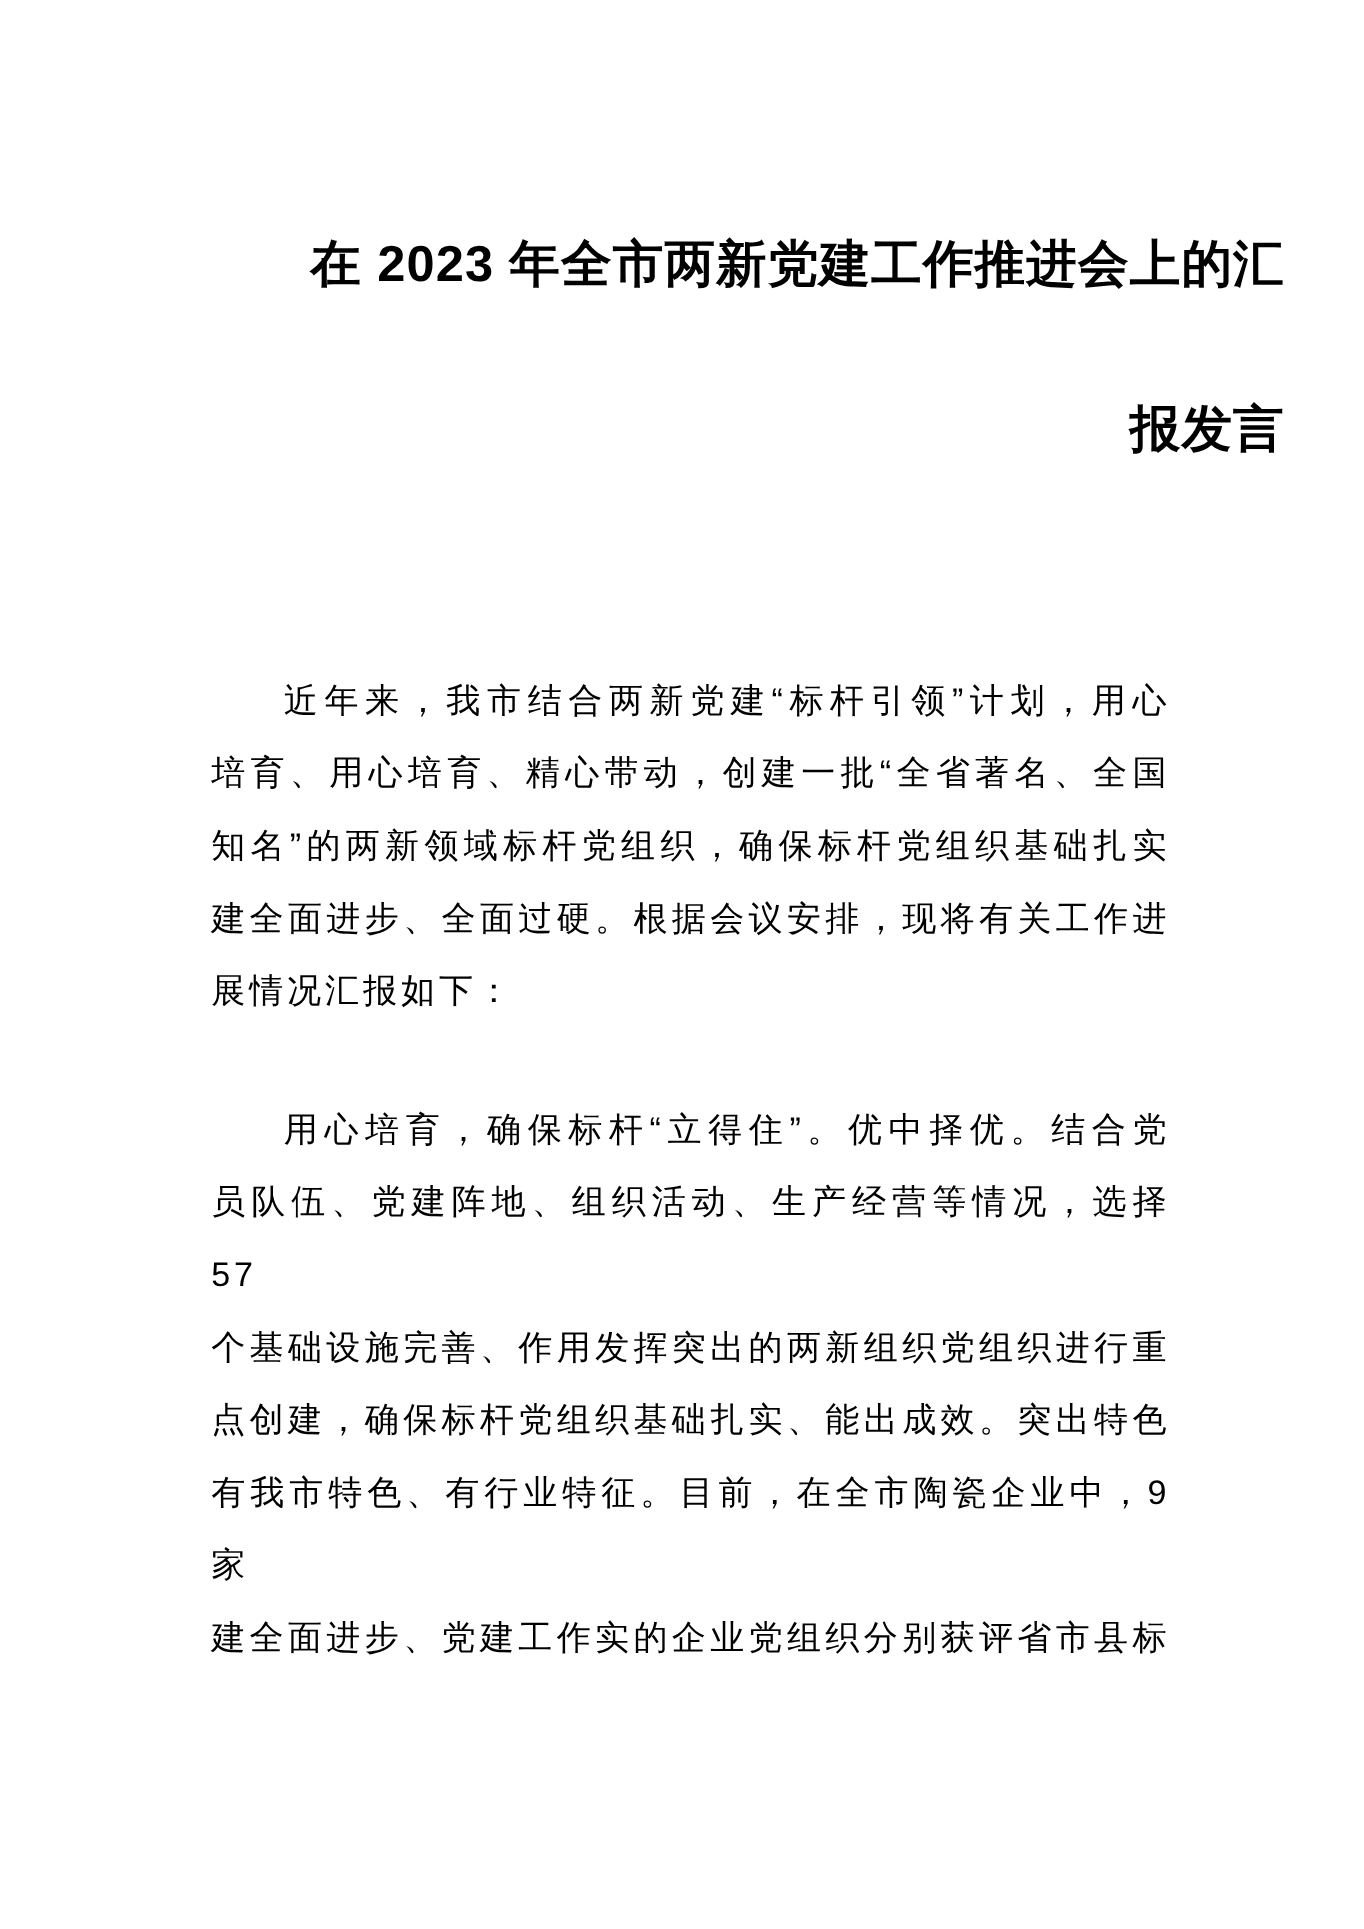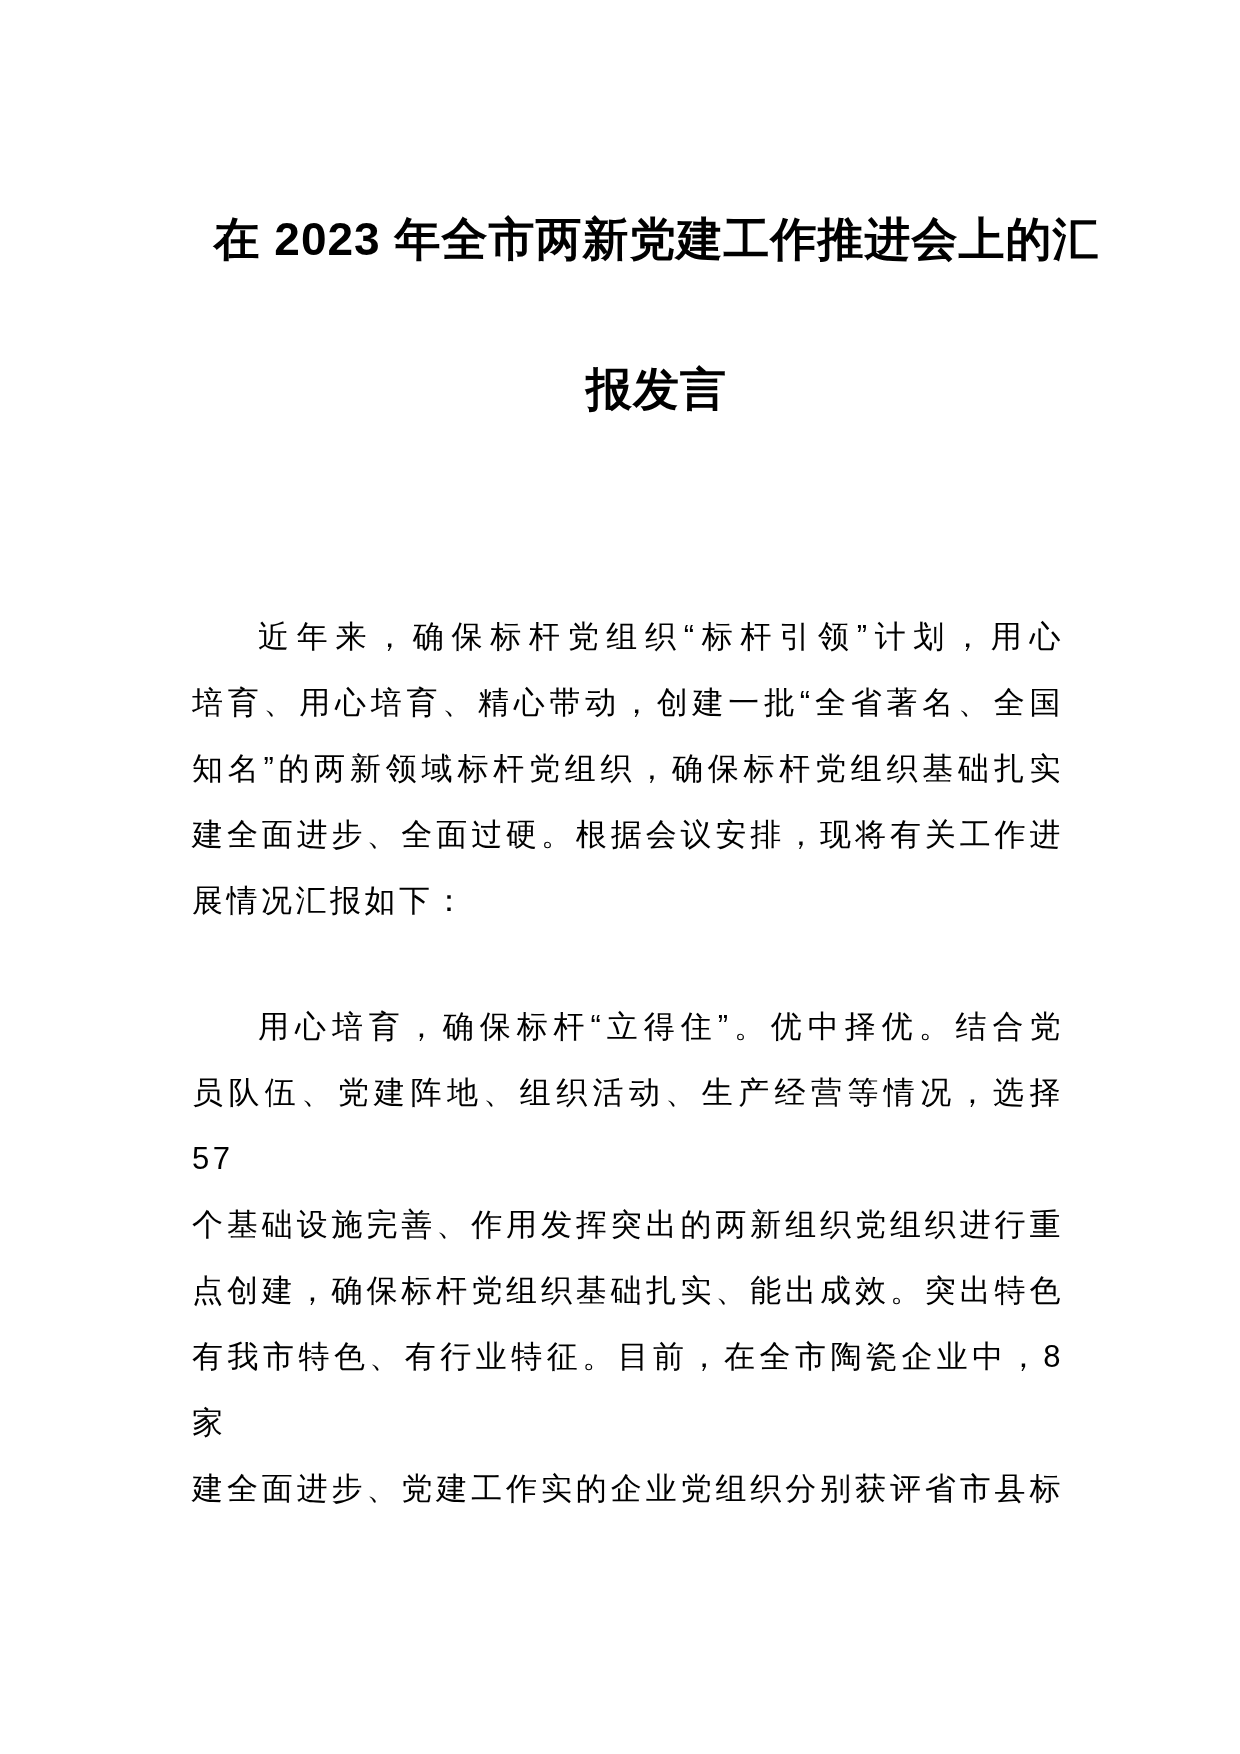--- a/index.html
+++ b/index.html
@@ -16,22 +16,22 @@
   }
   .doc-page {
     position: relative;
     width: 1240px;
     height: 1754px;
     background: #ffffff;
     box-sizing: border-box;
     padding-top: 164px;
   }
   .doc-title {
-    padding: 0 119px 0 192px;
-    text-align: center;
+    padding: 0 72px 0 192px;
+    text-align: right;
     font-size: 46px;
     font-weight: bold;
     letter-spacing: 1px;
     margin-bottom: 140px;
   }
   .t-line {
     line-height: 150px;
     white-space: nowrap;
   }
   .doc-content {
@@ -62,30 +62,30 @@
 
   <div class="doc-title">
     <div class="t-line">在 2023 年全市两新党建工作推进会上的汇</div>
     <div class="t-line">报发言</div>
   </div>
 
   <div class="doc-content">
 
 
     <div class="para">
-      <div class="b-line jl indent">近年来，确保标杆党组织“标杆引领”计划，用心</div>
+      <div class="b-line jl indent">近年来，我市结合两新党建“标杆引领”计划，用心</div>
       <div class="b-line jl">培育、用心培育、精心带动，创建一批“全省著名、全国</div>
       <div class="b-line jl">知名”的两新领域标杆党组织，确保标杆党组织基础扎实</div>
       <div class="b-line jl">建全面进步、全面过硬。根据会议安排，现将有关工作进</div>
       <div class="b-line">展情况汇报如下：</div>
     </div>
 
     <div class="para">
       <div class="b-line jl indent">用心培育，确保标杆“立得住”。优中择优。结合党</div>
       <div class="b-line jl">员队伍、党建阵地、组织活动、生产经营等情况，选择 57</div>
       <div class="b-line jl">个基础设施完善、作用发挥突出的两新组织党组织进行重</div>
       <div class="b-line jl">点创建，确保标杆党组织基础扎实、能出成效。突出特色</div>
-      <div class="b-line jl">有我市特色、有行业特征。目前，在全市陶瓷企业中，8 家</div>
+      <div class="b-line jl">有我市特色、有行业特征。目前，在全市陶瓷企业中，9 家</div>
       <div class="b-line jl">建全面进步、党建工作实的企业党组织分别获评省市县标</div>
     </div>
 
   </div>
 </div>
 
 </body></html>

